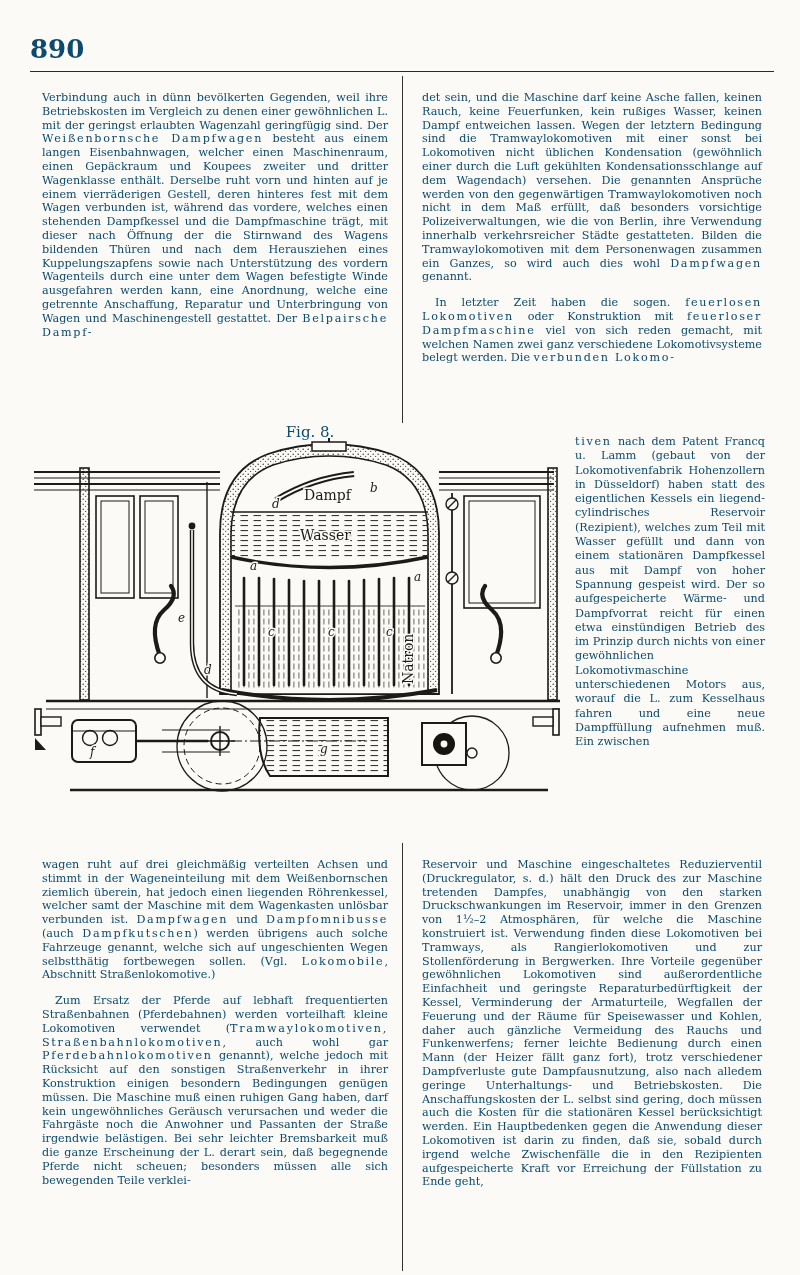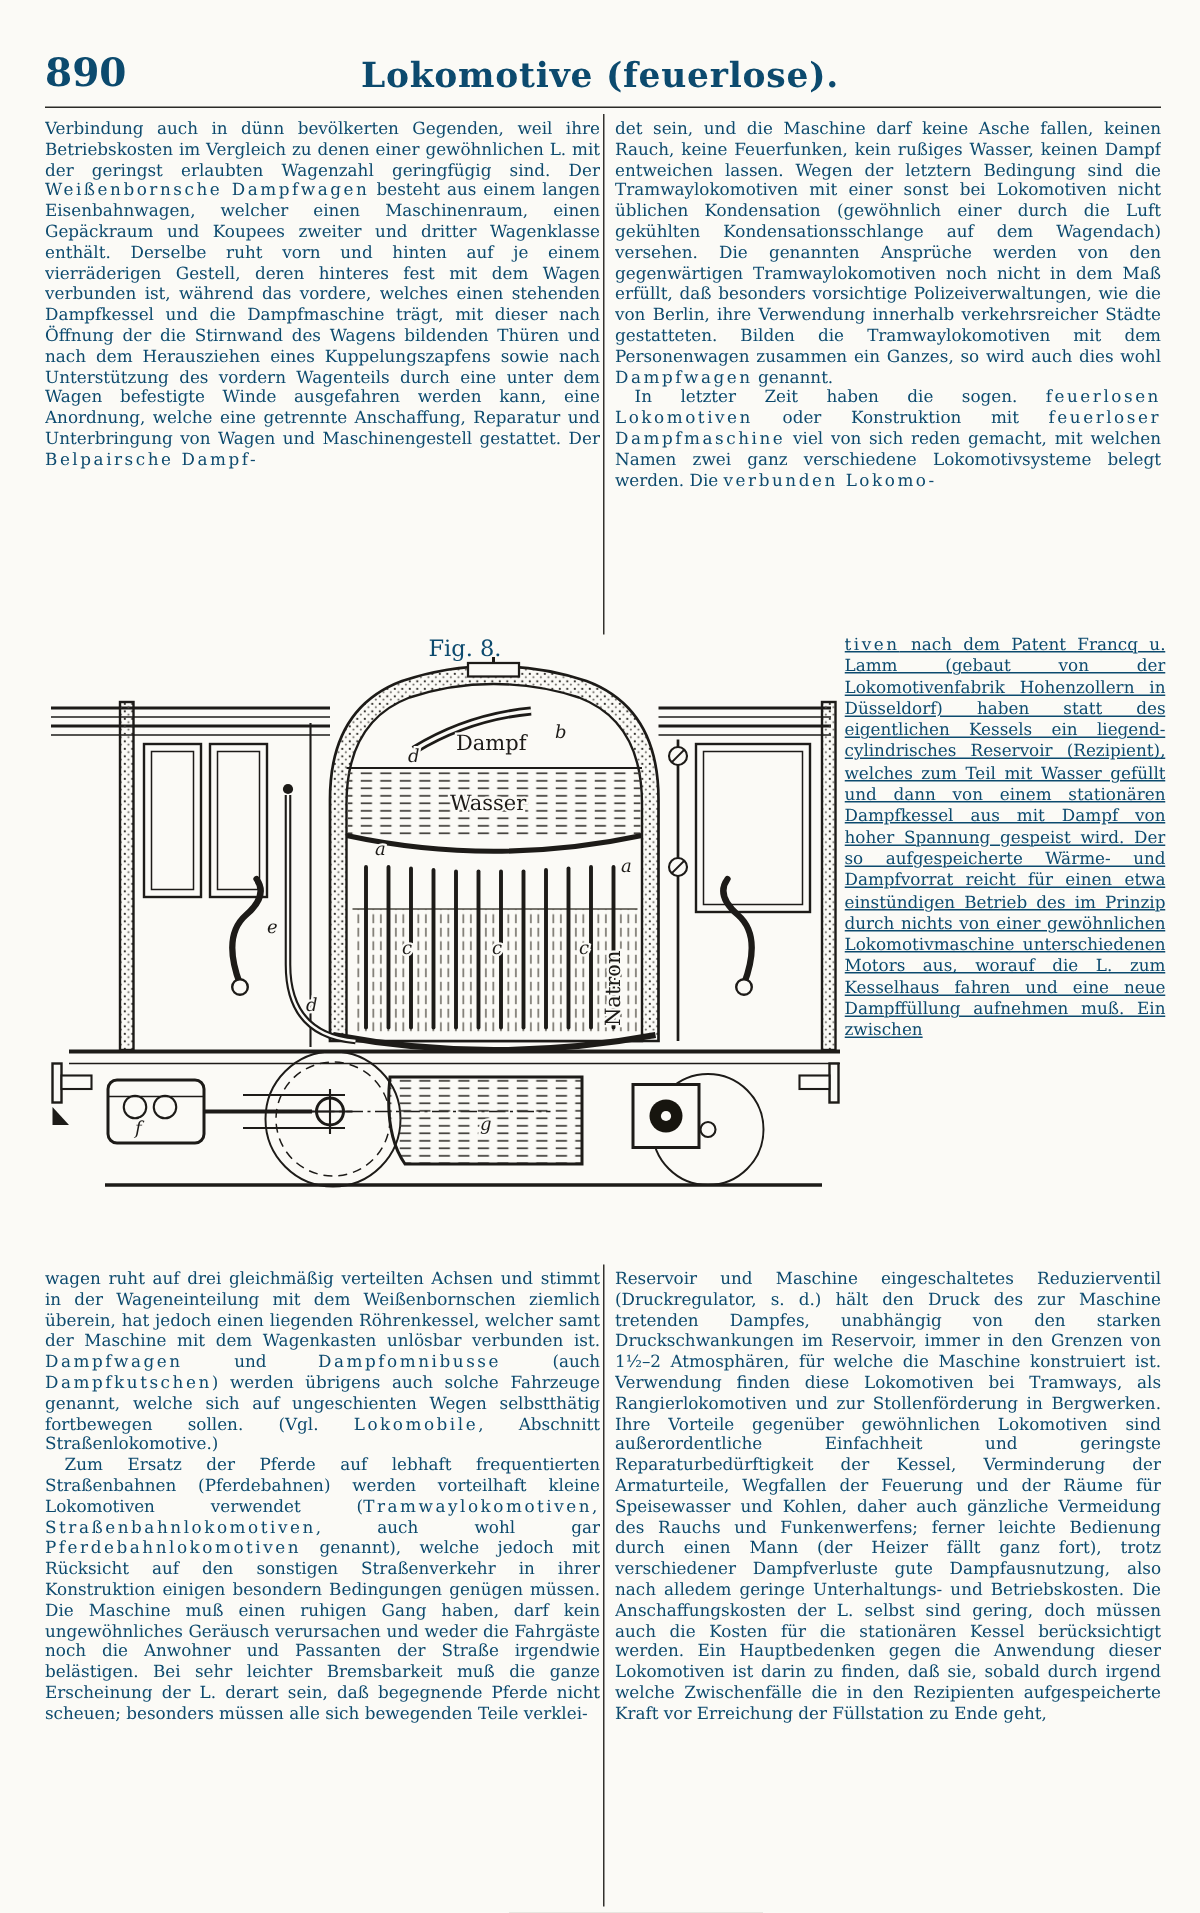--- a/index.html
+++ b/index.html
@@ -18,43 +18,42 @@
   .hrule{position:absolute;left:30px;top:71px;width:744px;height:1.4px;background:#2b2a27;}
   .vrule{position:absolute;width:1.2px;background:#33312d;}
   .vrule.top{left:402px;top:76px;height:347px;}
   .vrule.bottom{left:402px;top:843px;height:428px;}
   
   .col{
     position:absolute;overflow:hidden;
     font-size:11.2px;line-height:13.8px;
     text-align:justify;text-justify:inter-word;
   }
-  .col p{margin:0;}
+  .col p{margin:12px;}
   .col p.indent{text-indent:13px;}
   .sp{letter-spacing:1.7px;}
   .col-left-top{left:30px;top:79px;width:370px;height:345px;}
   .col-right-top{left:410px;top:79px;width:364px;height:345px;}
-  .col-right-narrow{left:563px;top:423px;width:214px;height:422px;line-height:14.3px;text-decoration:underline;}
+  .col-right-narrow{left:563px;top:423px;width:214px;height:422px;line-height:14.3px;}
   .col-left-bottom{left:30px;top:846px;width:370px;height:425px;}
   .col-right-bottom{left:410px;top:846px;width:364px;height:425px;}
   
   .figlabel{position:absolute;left:160px;top:423px;width:300px;text-align:center;font-size:15px;}
   .figcaption{position:absolute;left:90px;top:806px;width:460px;text-align:center;font-size:12px;letter-spacing:1.4px;}
   .figsvg{position:absolute;left:32px;top:438px;}
   svg text{font-family:"DejaVu Serif", serif;}
   .lbl{font-style:italic;font-size:12px;fill:#1d1b18;paint-order:stroke;stroke:#fbfaf6;stroke-width:3px;}
   .big{font-size:14px;fill:#1d1b18;paint-order:stroke;stroke:#fbfaf6;stroke-width:3px;}
 </style>
 </head>
 <body>
 
 <div class="page">
 
   <div class="pagenum">890</div>
-  <div class="runhead">Lokomotive (feuerlose).</div>
   <div class="hrule"></div>
   <div class="vrule top"></div>
   <div class="vrule bottom"></div>
 
   <div class="col col-left-top">
       <p><span>Verbindung auch in dünn bevölkerten Gegenden, weil ihre Betriebskosten im Vergleich zu denen einer gewöhnlichen L. mit der geringst erlaubten Wagenzahl geringfügig sind. Der </span><span class="sp">Weißenbornsche Dampfwagen</span><span> besteht aus einem langen Eisenbahnwagen, welcher einen Maschinenraum, einen Gepäckraum und Koupees zweiter und dritter Wagenklasse enthält. Derselbe ruht vorn und hinten auf je einem vierräderigen Gestell, deren hinteres fest mit dem Wagen verbunden ist, während das vordere, welches einen stehenden Dampfkessel und die Dampfmaschine trägt, mit dieser nach Öffnung der die Stirnwand des Wagens bildenden Thüren und nach dem Herausziehen eines Kuppelungszapfens sowie nach Unterstützung des vordern Wagenteils durch eine unter dem Wagen befestigte Winde ausgefahren werden kann, eine Anordnung, welche eine getrennte Anschaffung, Reparatur und Unterbringung von Wagen und Maschinengestell gestattet. Der </span><span class="sp">Belpairsche Dampf-</span></p>
     </div>
   <div class="col col-right-top">
       <p><span>det sein, und die Maschine darf keine Asche fallen, keinen Rauch, keine Feuerfunken, kein rußiges Wasser, keinen Dampf entweichen lassen. Wegen der letztern Bedingung sind die Tramwaylokomotiven mit einer sonst bei Lokomotiven nicht üblichen Kondensation (gewöhnlich einer durch die Luft gekühlten Kondensationsschlange auf dem Wagendach) versehen. Die genannten Ansprüche werden von den gegenwärtigen Tramwaylokomotiven noch nicht in dem Maß erfüllt, daß besonders vorsichtige Polizeiverwaltungen, wie die von Berlin, ihre Verwendung innerhalb verkehrsreicher Städte gestatteten. Bilden die Tramwaylokomotiven mit dem Personenwagen zusammen ein Ganzes, so wird auch dies wohl </span><span class="sp">Dampfwagen</span><span> genannt.</span></p>
       <p class="indent"><span>In letzter Zeit haben die sogen. </span><span class="sp">feuerlosen Lokomotiven</span><span> oder Konstruktion mit </span><span class="sp">feuerloser Dampfmaschine</span><span> viel von sich reden gemacht, mit welchen Namen zwei ganz verschiedene Lokomotivsysteme belegt werden. Die </span><span class="sp">verbunden Lokomo-</span></p>

